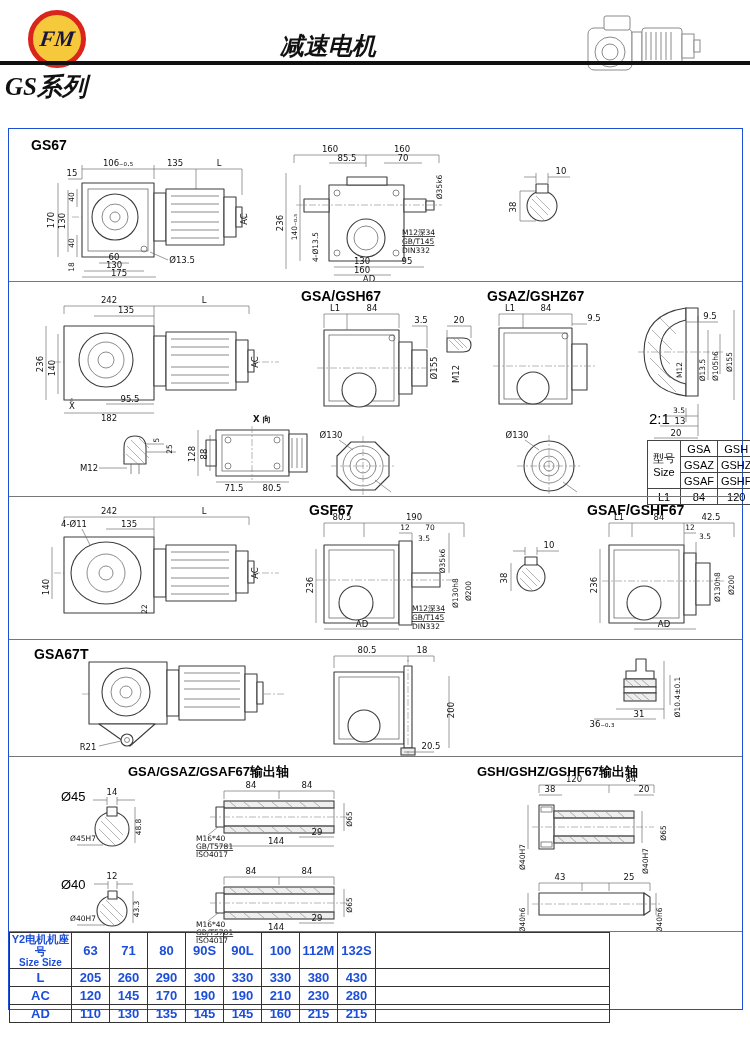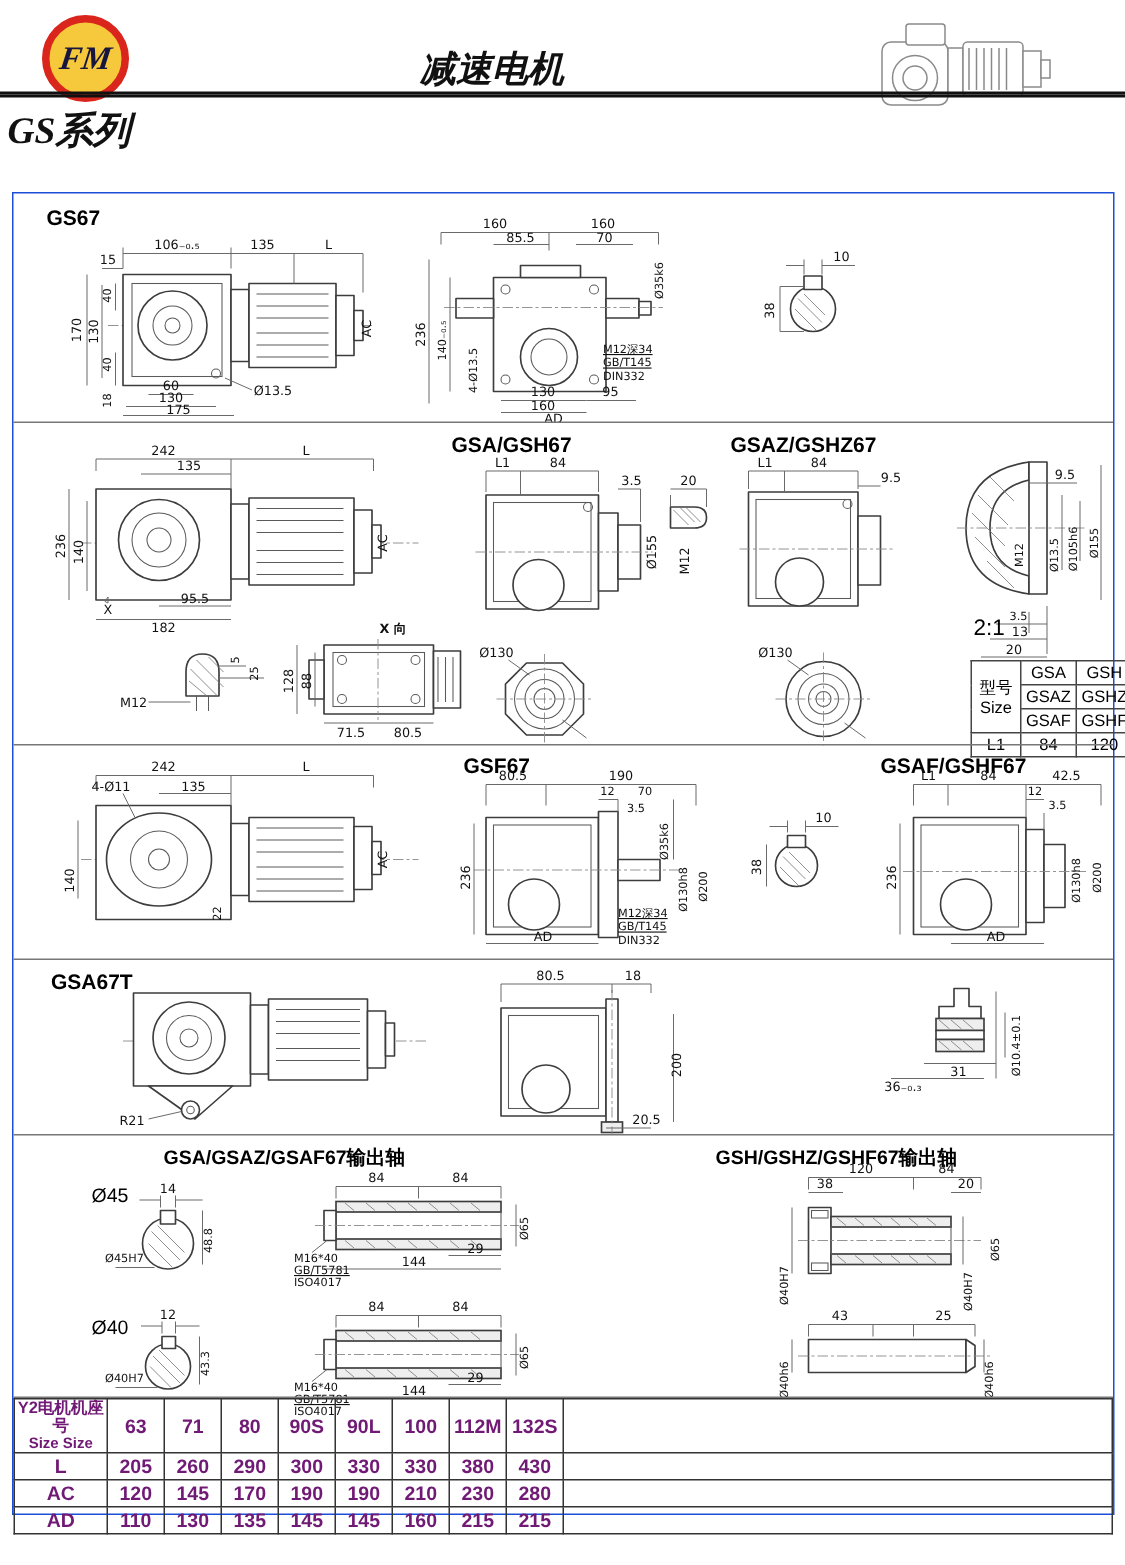--- a/index.html
+++ b/index.html
@@ -26,21 +26,21 @@
   .ol{fill:#fff;stroke:#3d3d3d;stroke-width:1.1;stroke-linejoin:round}
   .olf{fill:#eee;stroke:#3d3d3d;stroke-width:1.1}
   .th{fill:none;stroke:#5a5a5a;stroke-width:.7}
   .cl{fill:none;stroke:#888;stroke-width:.6;stroke-dasharray:7 2 2 2}
   .dl{fill:none;stroke:#666;stroke-width:.65}
   .ht{fill:none;stroke:#777;stroke-width:.55}
   
   table.mini{border-collapse:collapse;font:11px "Liberation Sans",sans-serif}
   table.mini td{border:1px solid #444;text-align:center;padding:0 3px;height:15px;min-width:26px}
   
-  table.motor{border-collapse:collapse;table-layout:fixed;width:733px;font:600 13px "Liberation Sans",sans-serif;color:#701a75}
+  table.motor{border-collapse:collapse;table-layout:fixed;width:601px;font:600 13px "Liberation Sans",sans-serif;color:#1d4ed8}
   table.motor td{border:1px solid #333;text-align:center;height:17px;padding:0;overflow:hidden}
   table.motor tr.hd td{height:26px}
   .hd1{font:bold 11px "Liberation Sans",sans-serif;line-height:12px}
   .hd2{font:bold 10px "Liberation Sans",sans-serif;line-height:11px}
 </style>
 </head>
 <body>
 
 <div id="page">
 
@@ -467,21 +467,21 @@
           <path class="ht" d="M72 25l7 6M80 25l7 6M88 25l7 6M72 39l7 6M80 39l7 6M88 39l7 6"></path>
         </g>
         <path class="dl" d="M62 54h48M40 64h62M110 6v58M116 20v30"></path>
         <text x="85" y="62">31</text>
         <text x="48" y="72">36₋₀.₃</text>
         <text transform="rotate(-90 126 42)" x="126" y="42" class="sm">Ø10.4±0.1</text>
       </svg>
     </div>
 
     <div class="section sec-border" style="top:627px;height:175px">
-      <div class="sectitle" style="left:100px;top:6px">GSA/GSAZ/GSAF67输出轴</div>
+      <div class="sectitle" style="left:119px;top:6px">GSA/GSAZ/GSAF67输出轴</div>
       <div class="sectitle" style="left:468px;top:6px">GSH/GSHZ/GSHF67输出轴</div>
 
       <div class="sectitle" style="left:52px;top:32px;font-weight:normal">Ø45</div>
       <svg class="draw" style="left:58px;top:30px" width="95" height="72" viewBox="0 0 95 72">
         <g>
           <circle class="ol" cx="45" cy="42" r="17"></circle>
           <rect class="ol" x="40" y="20" width="10" height="9"></rect>
           <path class="ht" d="M34 34l19 19M32 42l16 16M38 30l18 18"></path>
         </g>
         <path class="dl" d="M40 10v8M50 10v8M26 13h14M50 13h18M68 20v36M10 58h26"></path>

